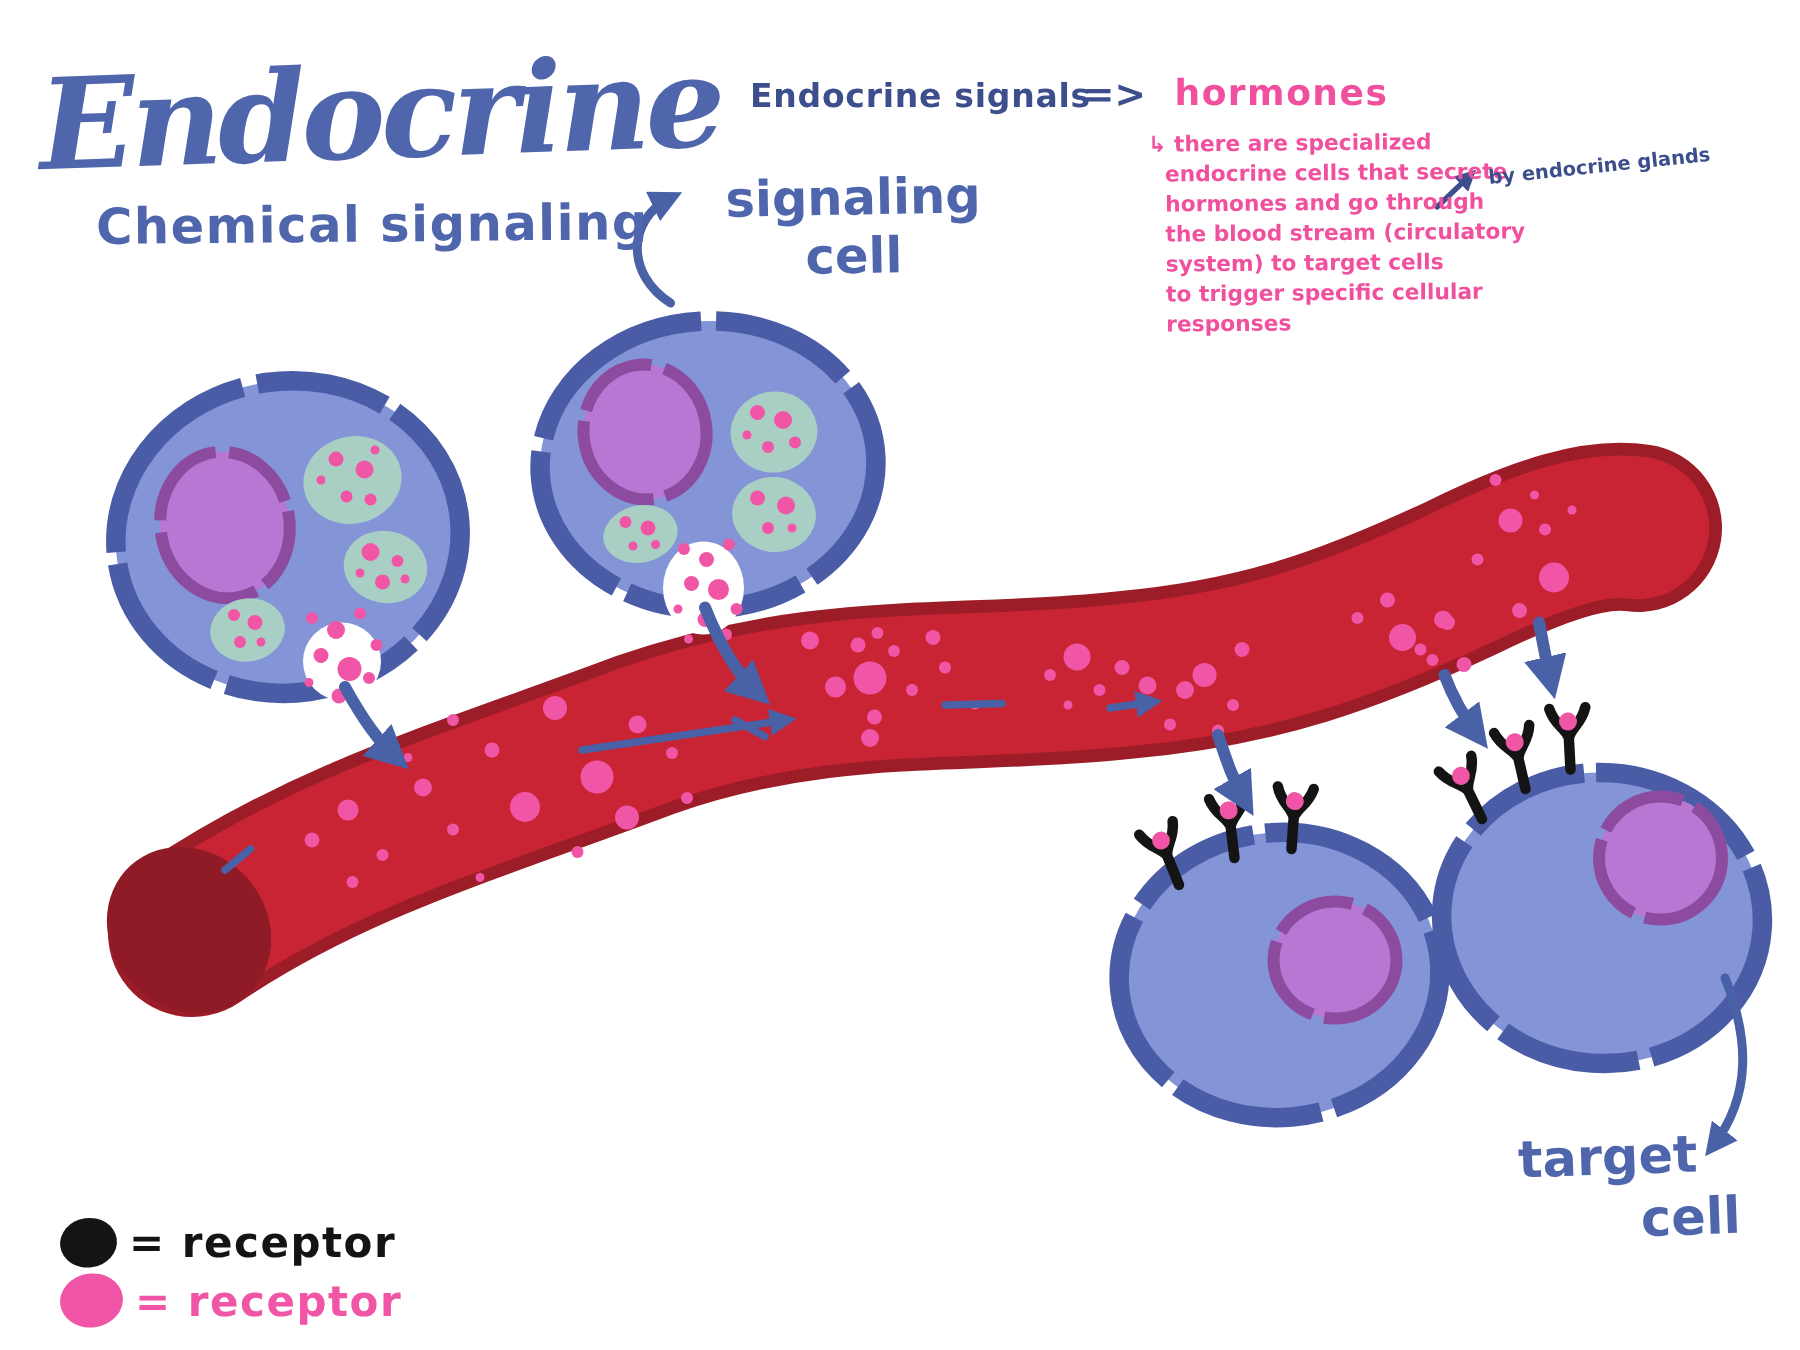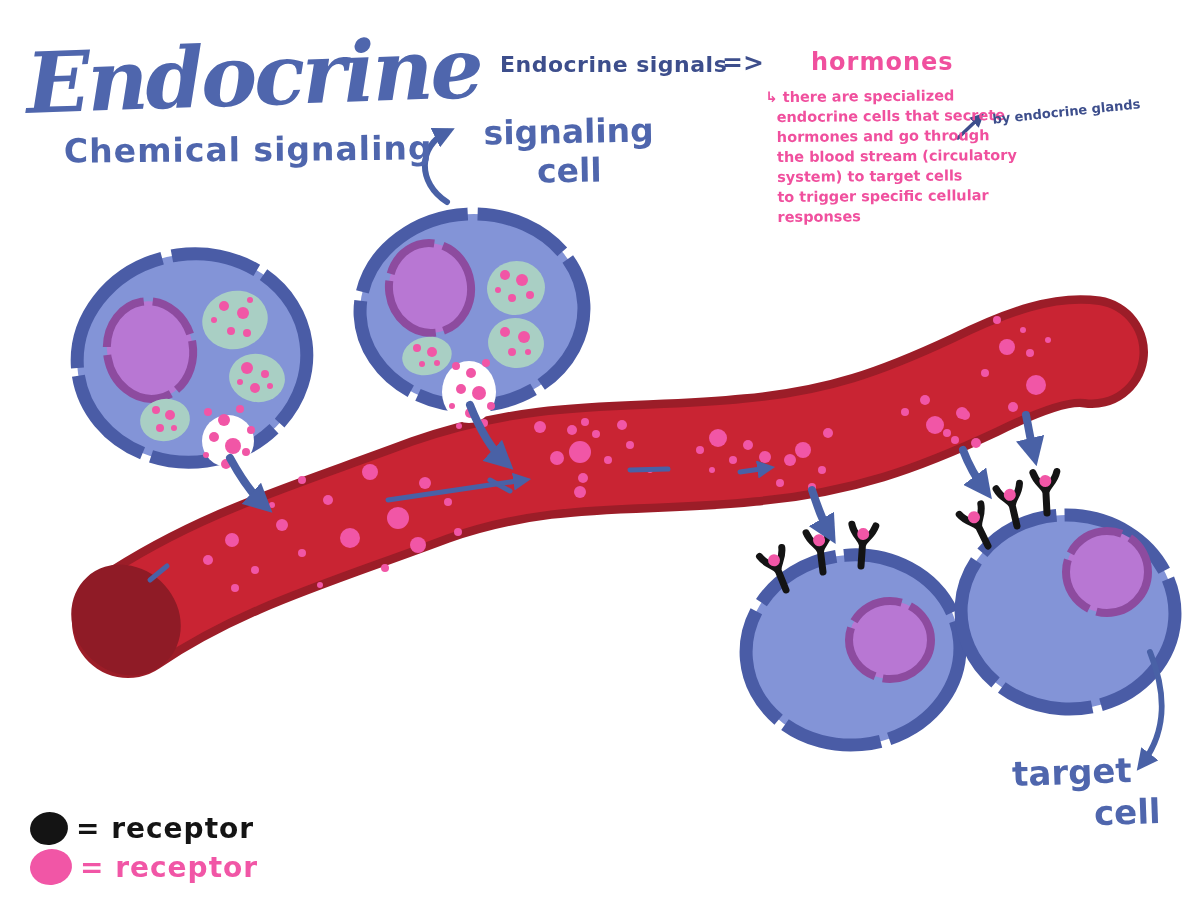--- a/index.html
+++ b/index.html
@@ -15,31 +15,31 @@
           font-family:"DejaVu Sans",sans-serif;}
   .art{position:absolute;left:0;top:0;}
   .txt{position:absolute;white-space:nowrap;}
 
   .t-title{left:26px;top:26px;font-family:"DejaVu Serif",serif;font-style:italic;font-weight:bold;
            font-size:84px;letter-spacing:-3px;color:var(--title-blue);transform:rotate(-2deg);}
   .t-subtitle{left:64px;top:130px;font-weight:bold;font-size:33px;letter-spacing:1px;
            color:var(--title-blue);transform:rotate(-0.5deg);}
   .t-endosignals{left:500px;top:52px;font-weight:bold;font-size:22px;letter-spacing:0.5px;color:var(--navy);}
   .t-darrow{left:722px;top:48px;font-weight:bold;font-size:25px;color:var(--navy);}
-  .t-hormones{left:811px;top:48px;font-weight:bold;font-size:24px;letter-spacing:1px;color:var(--pink);}
+  .t-hormones{left:783px;top:48px;font-weight:bold;font-size:24px;letter-spacing:1px;color:var(--pink);}
   .notes{position:absolute;left:766px;top:86px;font-weight:bold;font-size:14.5px;line-height:20px;
          color:var(--pink);transform:rotate(-0.5deg);}
   .notes .ln{white-space:nowrap;}
   .notes .ind{padding-left:11px;}
   .t-glands{left:992px;top:104px;font-weight:bold;font-size:13px;color:var(--navy);transform:rotate(-6deg);}
   .sig-label{left:474px;top:112px;width:190px;text-align:center;font-weight:bold;font-size:33px;
              line-height:39px;color:var(--title-blue);transform:rotate(-1deg);}
   .tgt-1{left:1012px;top:752px;font-weight:bold;font-size:34px;color:var(--title-blue);transform:rotate(-2deg);}
   .tgt-2{left:1094px;top:792px;font-weight:bold;font-size:34px;color:var(--title-blue);transform:rotate(-2deg);}
-  .legend{position:absolute;left:30px;top:812px;}
+  .legend{position:absolute;left:40px;top:812px;}
   .legend .row{display:flex;align-items:center;margin-bottom:4px;}
   .legend .dot{display:inline-block;border-radius:50%;margin-right:8px;}
   .dot-receptor{width:38px;height:33px;background:var(--receptor-black);transform:rotate(-8deg);}
   .dot-hormone{width:42px;height:36px;background:var(--hormone-pink);transform:rotate(-8deg);}
   .legend .lbl{font-weight:bold;font-size:28px;letter-spacing:1px;}
   .lbl-receptor{color:var(--receptor-black);}
   .lbl-hormone{color:var(--hormone-pink);}
 
   
   .vessel-outline{fill:none;stroke:var(--vessel-border);stroke-width:112;stroke-linecap:round;}

